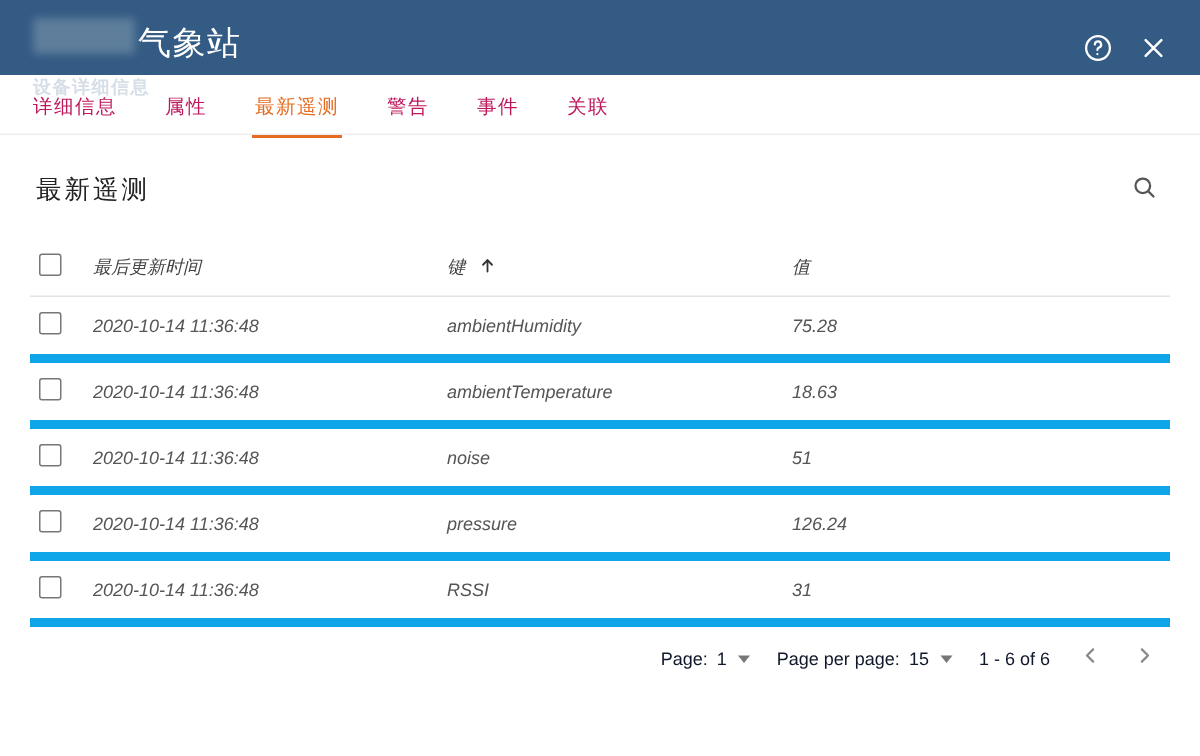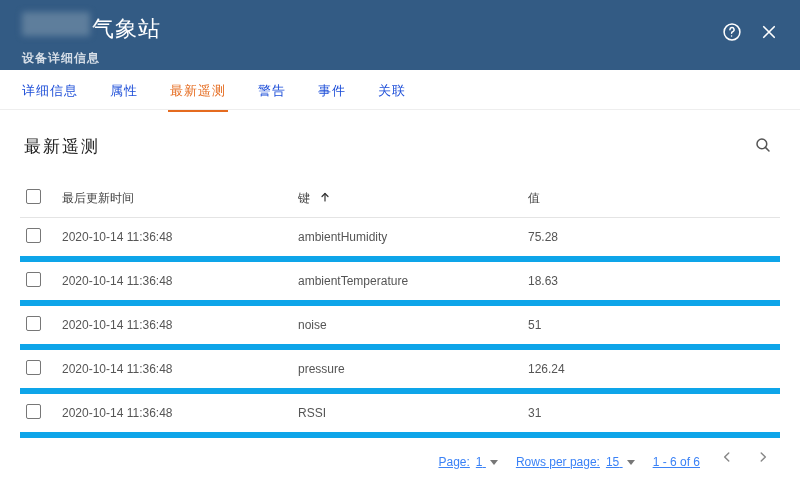--- a/index.html
+++ b/index.html
@@ -9,21 +9,21 @@
     width: 800px;
     height: 504px;
     overflow: hidden;
     font-size: 13px;
     color: #333;
   }
   .header {
     background: #335b84;
     color: #fff;
     padding: 12px 22px 0 22px;
-    height: 70px;
+    height: 50px;
     position: relative;
   }
   .title-row {
     display: flex;
     align-items: baseline;
   }
   .blur-box {
     width: 68px; height: 24px;
     background: #5e7e9c;
     filter: blur(3px);
@@ -63,21 +63,21 @@
     padding: 0 20px;
     border-bottom: 1px solid #eee;
     font-size: 13px;
     color: #666;
     align-items: flex-start;
     height: 40px;
   }
   .tab {
     padding: 12px 2px 10px 2px;
     cursor: pointer;
-    color: #1d4ed8;
+    color: #be185d;
     letter-spacing: 1px;
   }
   .tab.active {
     color: #e56b1f;
     border-bottom: 2.5px solid #e56b1f;
   }
   .content {
     padding: 20px 20px 0 20px;
   }
   .section-head {
@@ -99,20 +99,21 @@
   table.grid {
     width: 100%;
     border-collapse: collapse;
   }
   .grid th, .grid td {
     text-align: left;
     font-weight: 400;
     padding: 10px 6px;
     font-size: 12px;
     color: #555;
+    font-style: italic;
   }
   .grid th {
     border-bottom: 1px solid #e4e4e4;
     color: #444;
   }
   .grid tbody tr { border-bottom: 6px solid #0ea5e9; }
   .col-check { width: 36px; }
   .col-time { width: 236px; }
   .col-key { width: 230px; }
   .col-val { width: auto; }
@@ -124,26 +125,25 @@
     cursor: pointer;
   }
   .sort-arrow {
     display: inline-block;
     margin-left: 6px;
     vertical-align: middle;
   }
   .pager {
     display: flex;
     justify-content: flex-end;
-    align-items: flex-end;
+    align-items: center;
     gap: 18px;
     padding: 10px 8px 0 0;
     font-size: 12px;
-    color: #3b82f6;
-    text-decoration: underline;
+    color: #0f172a;
   }
   .pager .group { display: flex; align-items: center; gap: 6px; }
   .chevron {
     color: #888;
     cursor: pointer;
     padding: 2px;
   }
   .tri-down {
     display:inline-block;
     width:0;height:0;
@@ -252,21 +252,21 @@
 
   <div class="pager">
     <div class="group">
       <span>Page:</span>
       <span>
         <span>1</span>
         <span class="tri-down"></span>
       </span>
     </div>
     <div class="group">
-      <span>Rows per page:</span>
+      <span>Page per page:</span>
       <span>
         <span>15</span>
         <span class="tri-down"></span>
       </span>
     </div>
     <span>1 - 6 of 6</span>
     <span class="chevron">
       <svg width="14" height="14" viewBox="0 0 24 24" fill="none" stroke="#888" stroke-width="2.5" stroke-linecap="round" stroke-linejoin="round">
           <path d="M15 5l-7 7 7 7"></path>
         </svg>

